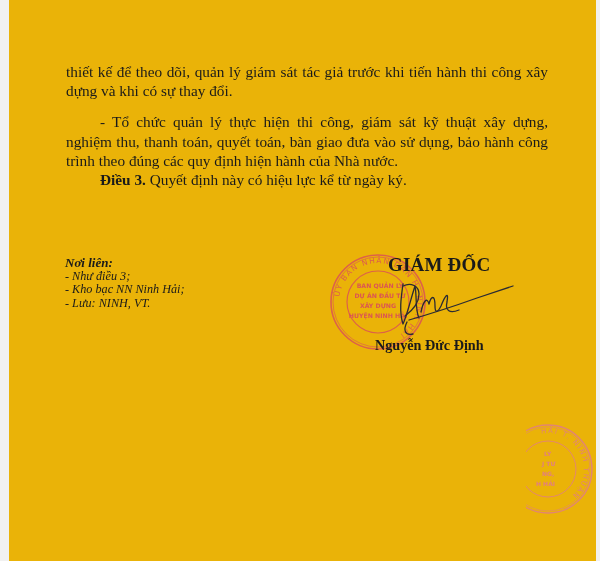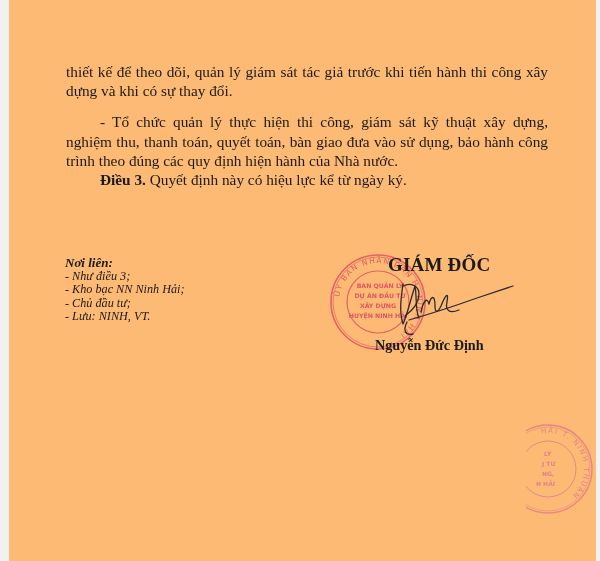--- a/index.html
+++ b/index.html
@@ -5,21 +5,21 @@
   html, body { margin: 0; padding: 0; }
   body {
     width: 600px; height: 561px; overflow: hidden;
     background: #f1f1f1;
     position: relative;
     font-family: "Liberation Serif", "DejaVu Serif", serif;
     color: #1a1a1a;
   }
   .page {
     position: absolute; left: 9px; top: 0; width: 587px; height: 561px;
-    background: #fdba74;
+    background: #eab308;
   }
   .body-text {
     position: absolute; left: 57px; top: 62px; width: 482px;
     font-size: 15.3px; line-height: 19.2px;
     text-align: justify;
   }
   .para { margin: 0; text-indent: 34px; }
   .para.first { text-indent: 0; }
   .para + .para { margin-top: 0; }
   .para.gap { margin-top: 12px; }
@@ -52,21 +52,20 @@
   <div class="body-text">
     <p class="para first">thiết kế để theo dõi, quản lý giám sát tác giả trước khi tiến hành thi công xây dựng và khi có sự thay đổi.</p>
     <p class="para gap">- Tổ chức quản lý thực hiện thi công, giám sát kỹ thuật xây dựng, nghiệm thu, thanh toán, quyết toán, bàn giao đưa vào sử dụng, bảo hành công trình theo đúng các quy định hiện hành của Nhà nước.</p>
     <p class="para"><span class="bold">Điều 3.</span><span> Quyết định này có hiệu lực kể từ ngày ký.</span></p>
   </div>
 
   <div class="recipients">
     <div class="title">Nơi liên:</div>
     <div class="item">- Như điều 3;</div>
     <div class="item">- Kho bạc NN Ninh Hải;</div>
-    <div class="item">- Chủ đầu tư;</div>
     <div class="item">- Lưu: NINH, VT.</div>
   </div>
 
   <div class="stamp" style="left:319px; top:252px;">
     <svg width="100" height="100" viewBox="0 0 100 100">
       <defs>
         <path id="arcMain" d="M 50,50 m -39,0 a 39,39 0 1,1 78,0 a 39,39 0 1,1 -78,0"></path>
       </defs>
       <g fill="none" stroke="#d9465f" opacity="0.75">
         <circle cx="50" cy="50" r="47" stroke-width="1.6"></circle>

